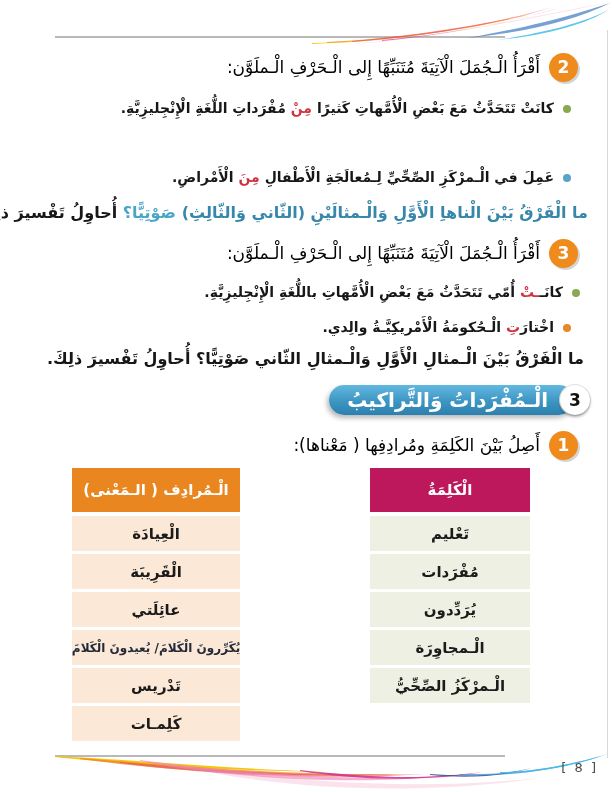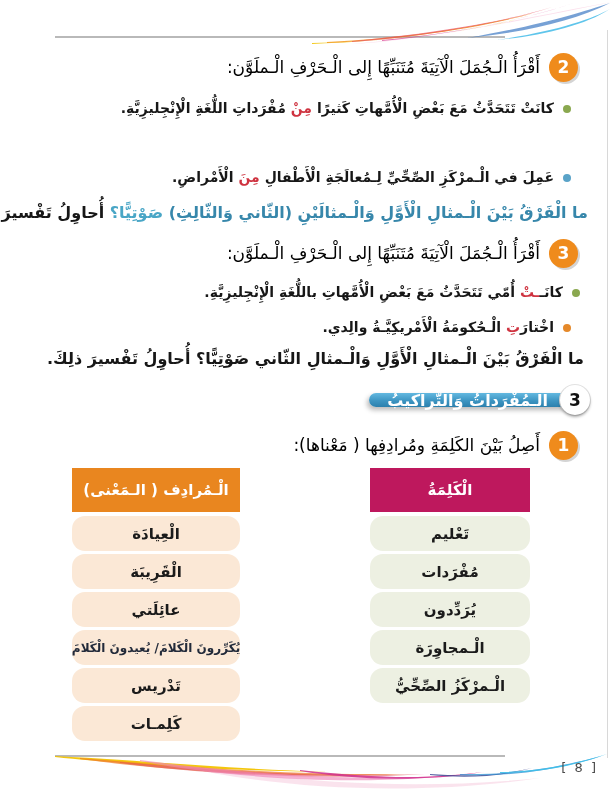--- a/index.html
+++ b/index.html
@@ -24,30 +24,30 @@
   .red{color:#cf3340;}
 
   .question{font-size:16px;font-weight:700;white-space:nowrap;line-height:30px;color:#171717;}
   .teal{color:#3787ab;}
   .cyan{color:#49a6c6;}
 
   .badge-row{display:flex;align-items:center;}
   .white-circle{position:relative;z-index:2;width:30px;height:30px;border-radius:50%;background:#fff;
     display:flex;align-items:center;justify-content:center;font-weight:700;font-size:17px;color:#111;
     box-shadow:0 2px 3px rgba(0,0,0,.35),0 0 0 1px #e5e5e5;}
-  .badge-pill{margin-right:-14px;height:14px;border-radius:15px;padding:0 26px 0 18px;
+  .badge-pill{margin-right:-14px;height:30px;border-radius:15px;padding:0 26px 0 18px;
     background:linear-gradient(180deg,#63b8e0 0%,#3d95c2 55%,#2c80ad 100%);
-    color:#fff;font-size:16px;font-weight:700;display:flex;align-items:center;white-space:nowrap;
+    color:#fff;font-size:20px;font-weight:700;display:flex;align-items:center;white-space:nowrap;
     box-shadow:-2px 3px 5px rgba(0,0,0,.28);}
 
   .tbl{position:absolute;top:468px;}
   .tbl-hdr{height:44px;margin-bottom:4px;display:flex;align-items:center;justify-content:center;
     color:#fff;font-size:15px;font-weight:700;white-space:nowrap;}
   .tbl-cell{height:35px;margin-bottom:3px;display:flex;align-items:center;justify-content:center;
-    font-size:15px;font-weight:700;color:#1b1b1b;white-space:nowrap;border-radius:13px;}
+    font-size:15px;font-weight:700;color:#1b1b1b;white-space:nowrap;}
   .tbl-words{right:82px;width:160px;}
   .tbl-words .tbl-hdr{background:#be185d;}
   .tbl-words .tbl-cell{background:#edf0e2;}
   .tbl-syn{left:72px;width:168px;}
   .tbl-syn .tbl-hdr{background:#e9861f;}
   .tbl-syn .tbl-cell{background:#fbe8d6;}
   .tbl-cell.small{font-size:12px;color:#222a3a;}
 
   .page-num{font-size:13px;color:#4a4a4a;font-weight:400;letter-spacing:2px;white-space:nowrap;
     font-family:"DejaVu Sans",sans-serif;direction:ltr;}
@@ -75,21 +75,21 @@
   </div>
   <div class="abs bullet-row" style="top:92px;right:41px;">
     <span class="dot dot-green"></span>
     <span class="sentence"><span>كانَتْ تَتَحَدَّثُ مَعَ بَعْضِ الْأُمَّهاتِ كَثيرًا </span><span class="red">مِنْ</span><span> مُفْرَداتِ اللُّغَةِ الْإِنْجِليزِيَّةِ.</span></span>
   </div>
   <div class="abs bullet-row" style="top:161px;right:41px;">
     <span class="dot dot-blue"></span>
     <span class="sentence"><span>عَمِلَ في الْـمرْكَزِ الصِّحِّيِّ لِـمُعالَجَةِ الْأَطْفالِ </span><span class="red">مِنَ</span><span> الْأَمْراضِ.</span></span>
   </div>
   <div class="abs question" style="top:198px;right:24px;">
-    <span class="teal">ما الْفَرْقُ بَيْنَ الْـمثالِ الْأَوَّلِ وَالْـمثالَيْنِ (الثّاني وَالثّالِثِ) </span><span class="cyan">صَوْتِيًّا؟</span><span> أُحاوِلُ تَفْسيرَ ذلِكَ.</span>
+    <span class="teal">ما الْفَرْقُ بَيْنَ الْناهاِ الْأَوَّلِ وَالْـمثالَيْنِ (الثّاني وَالثّالِثِ) </span><span class="cyan">صَوْتِيًّا؟</span><span> أُحاوِلُ تَفْسيرَ ذلِكَ.</span>
   </div>
 
   <div class="abs ex-head" style="top:238px;right:34px;">
     <div class="num-circle">3</div>
     <div class="ex-title">أَقْرَأُ الْـجُمَلَ الْآتِيَةَ مُتَنَبِّهًا إِلى الْـحَرْفِ الْـملَوَّن:</div>
   </div>
   <div class="abs bullet-row" style="top:276px;right:32px;">
     <span class="dot dot-green"></span>
     <span class="sentence"><span>كانَـ</span><span class="red">ـتْ</span><span> أُمّي تَتَحَدَّثُ مَعَ بَعْضِ الْأُمَّهاتِ باللُّغَةِ الْإِنْجِليزِيَّةِ.</span></span>
   </div>

